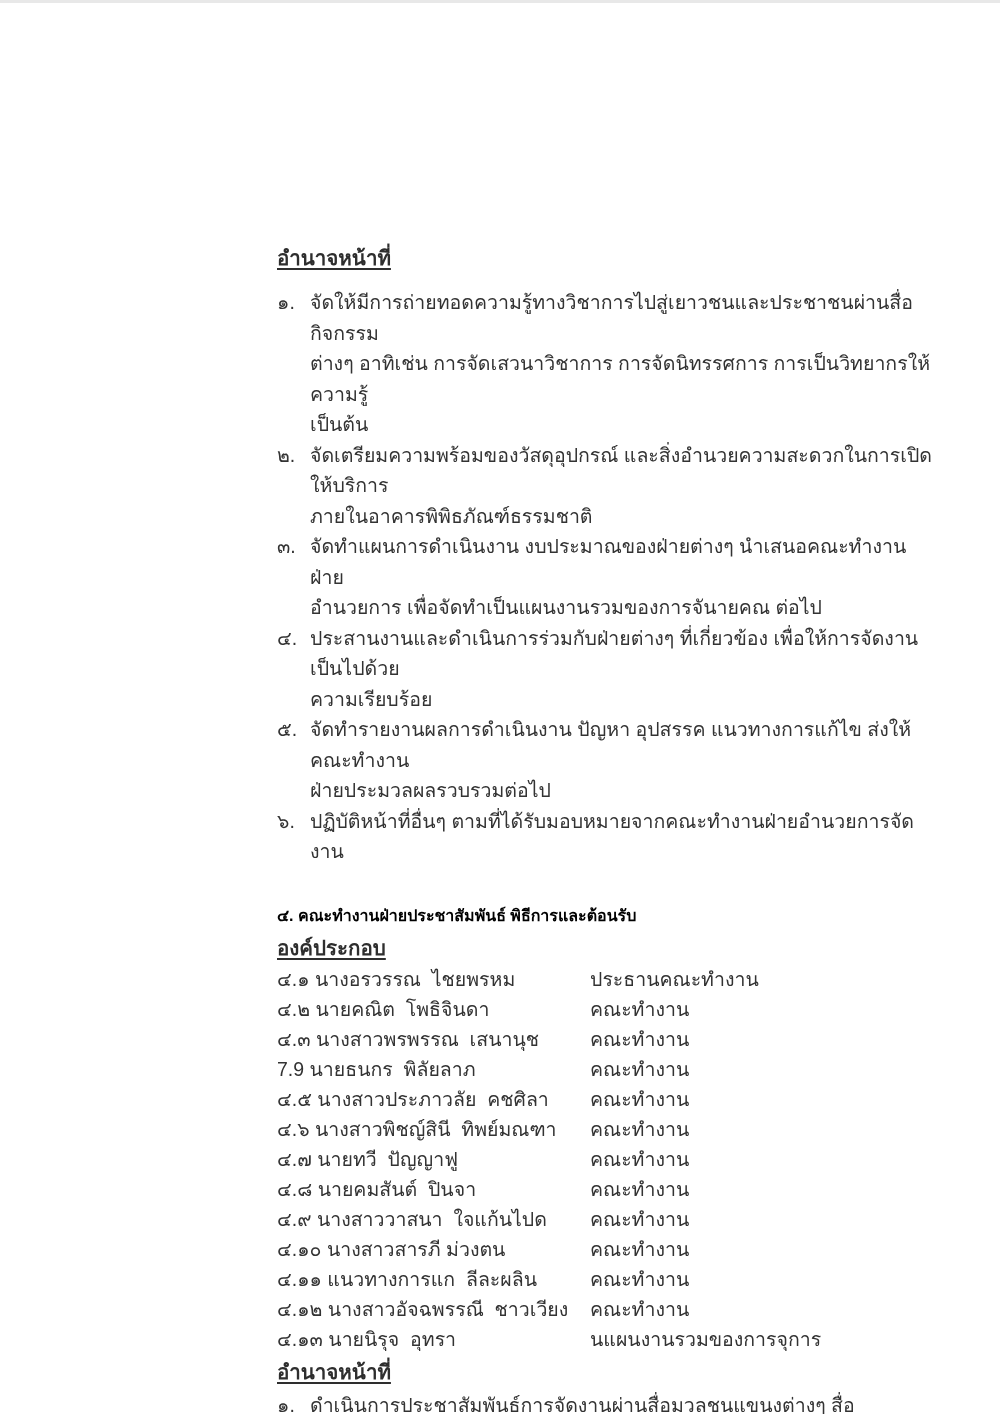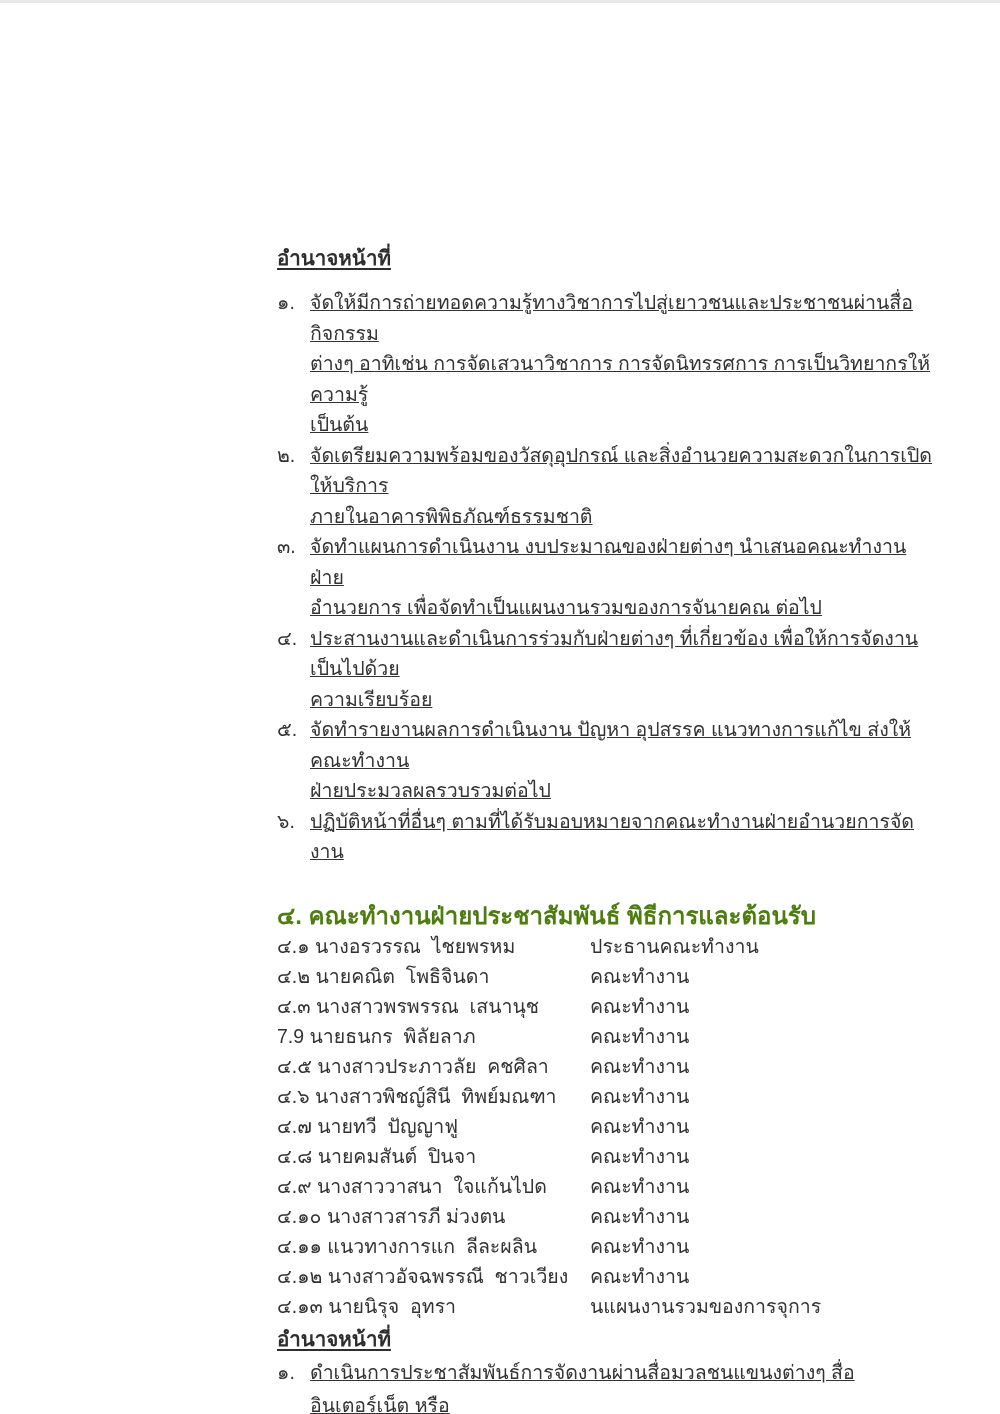--- a/index.html
+++ b/index.html
@@ -24,27 +24,27 @@
     font-weight:700;
     line-height:30px;
     text-decoration:underline;
     text-decoration-thickness:1.5px;
     text-underline-offset:3px;
     margin:0 0 14px 0;
     color:#2e2e2e;
   }
   .duty{display:flex;}
   .duty .num{flex:0 0 33px;}
-  .duty .text{flex:1;white-space:pre-line;text-decoration:underline;}
+  .duty .text{flex:1;white-space:pre-line;}
   .section-title{
-    font-size:24px;
+    font-size:16px;
     font-weight:700;
     line-height:30px;
     margin:34px 0 0 0;
-    color:#4d7c0f;
+    color:#000000;
   }
   .comp-heading{
     font-size:20.5px;
     font-weight:700;
     line-height:30px;
     text-decoration:underline;
     text-decoration-thickness:1.5px;
     text-underline-offset:3px;
     margin:2px 0 1px 0;
     color:#2e2e2e;
@@ -103,20 +103,21 @@
         <span class="text">จัดทำรายงานผลการดำเนินงาน ปัญหา อุปสรรค แนวทางการแก้ไข ส่งให้คณะทำงาน
 ฝ่ายประมวลผลรวบรวมต่อไป</span>
       </div>
       <div class="duty">
         <span class="num">๖.</span>
         <span class="text">ปฏิบัติหน้าที่อื่นๆ ตามที่ได้รับมอบหมายจากคณะทำงานฝ่ายอำนวยการจัดงาน</span>
       </div>
     </div>
 
     <div class="section-title">๔. คณะทำงานฝ่ายประชาสัมพันธ์ พิธีการและต้อนรับ</div>
+    <div class="comp-heading">องค์ประกอบ</div>
 
     <div class="members">
       <div class="member">
         <span class="who"><span>๔.๑</span> <span>นางอรวรรณ  ไชยพรหม</span></span>
         <span class="role">ประธานคณะทำงาน</span>
       </div>
       <div class="member">
         <span class="who"><span>๔.๒</span> <span>นายคณิต  โพธิจินดา</span></span>
         <span class="role">คณะทำงาน</span>
       </div>

